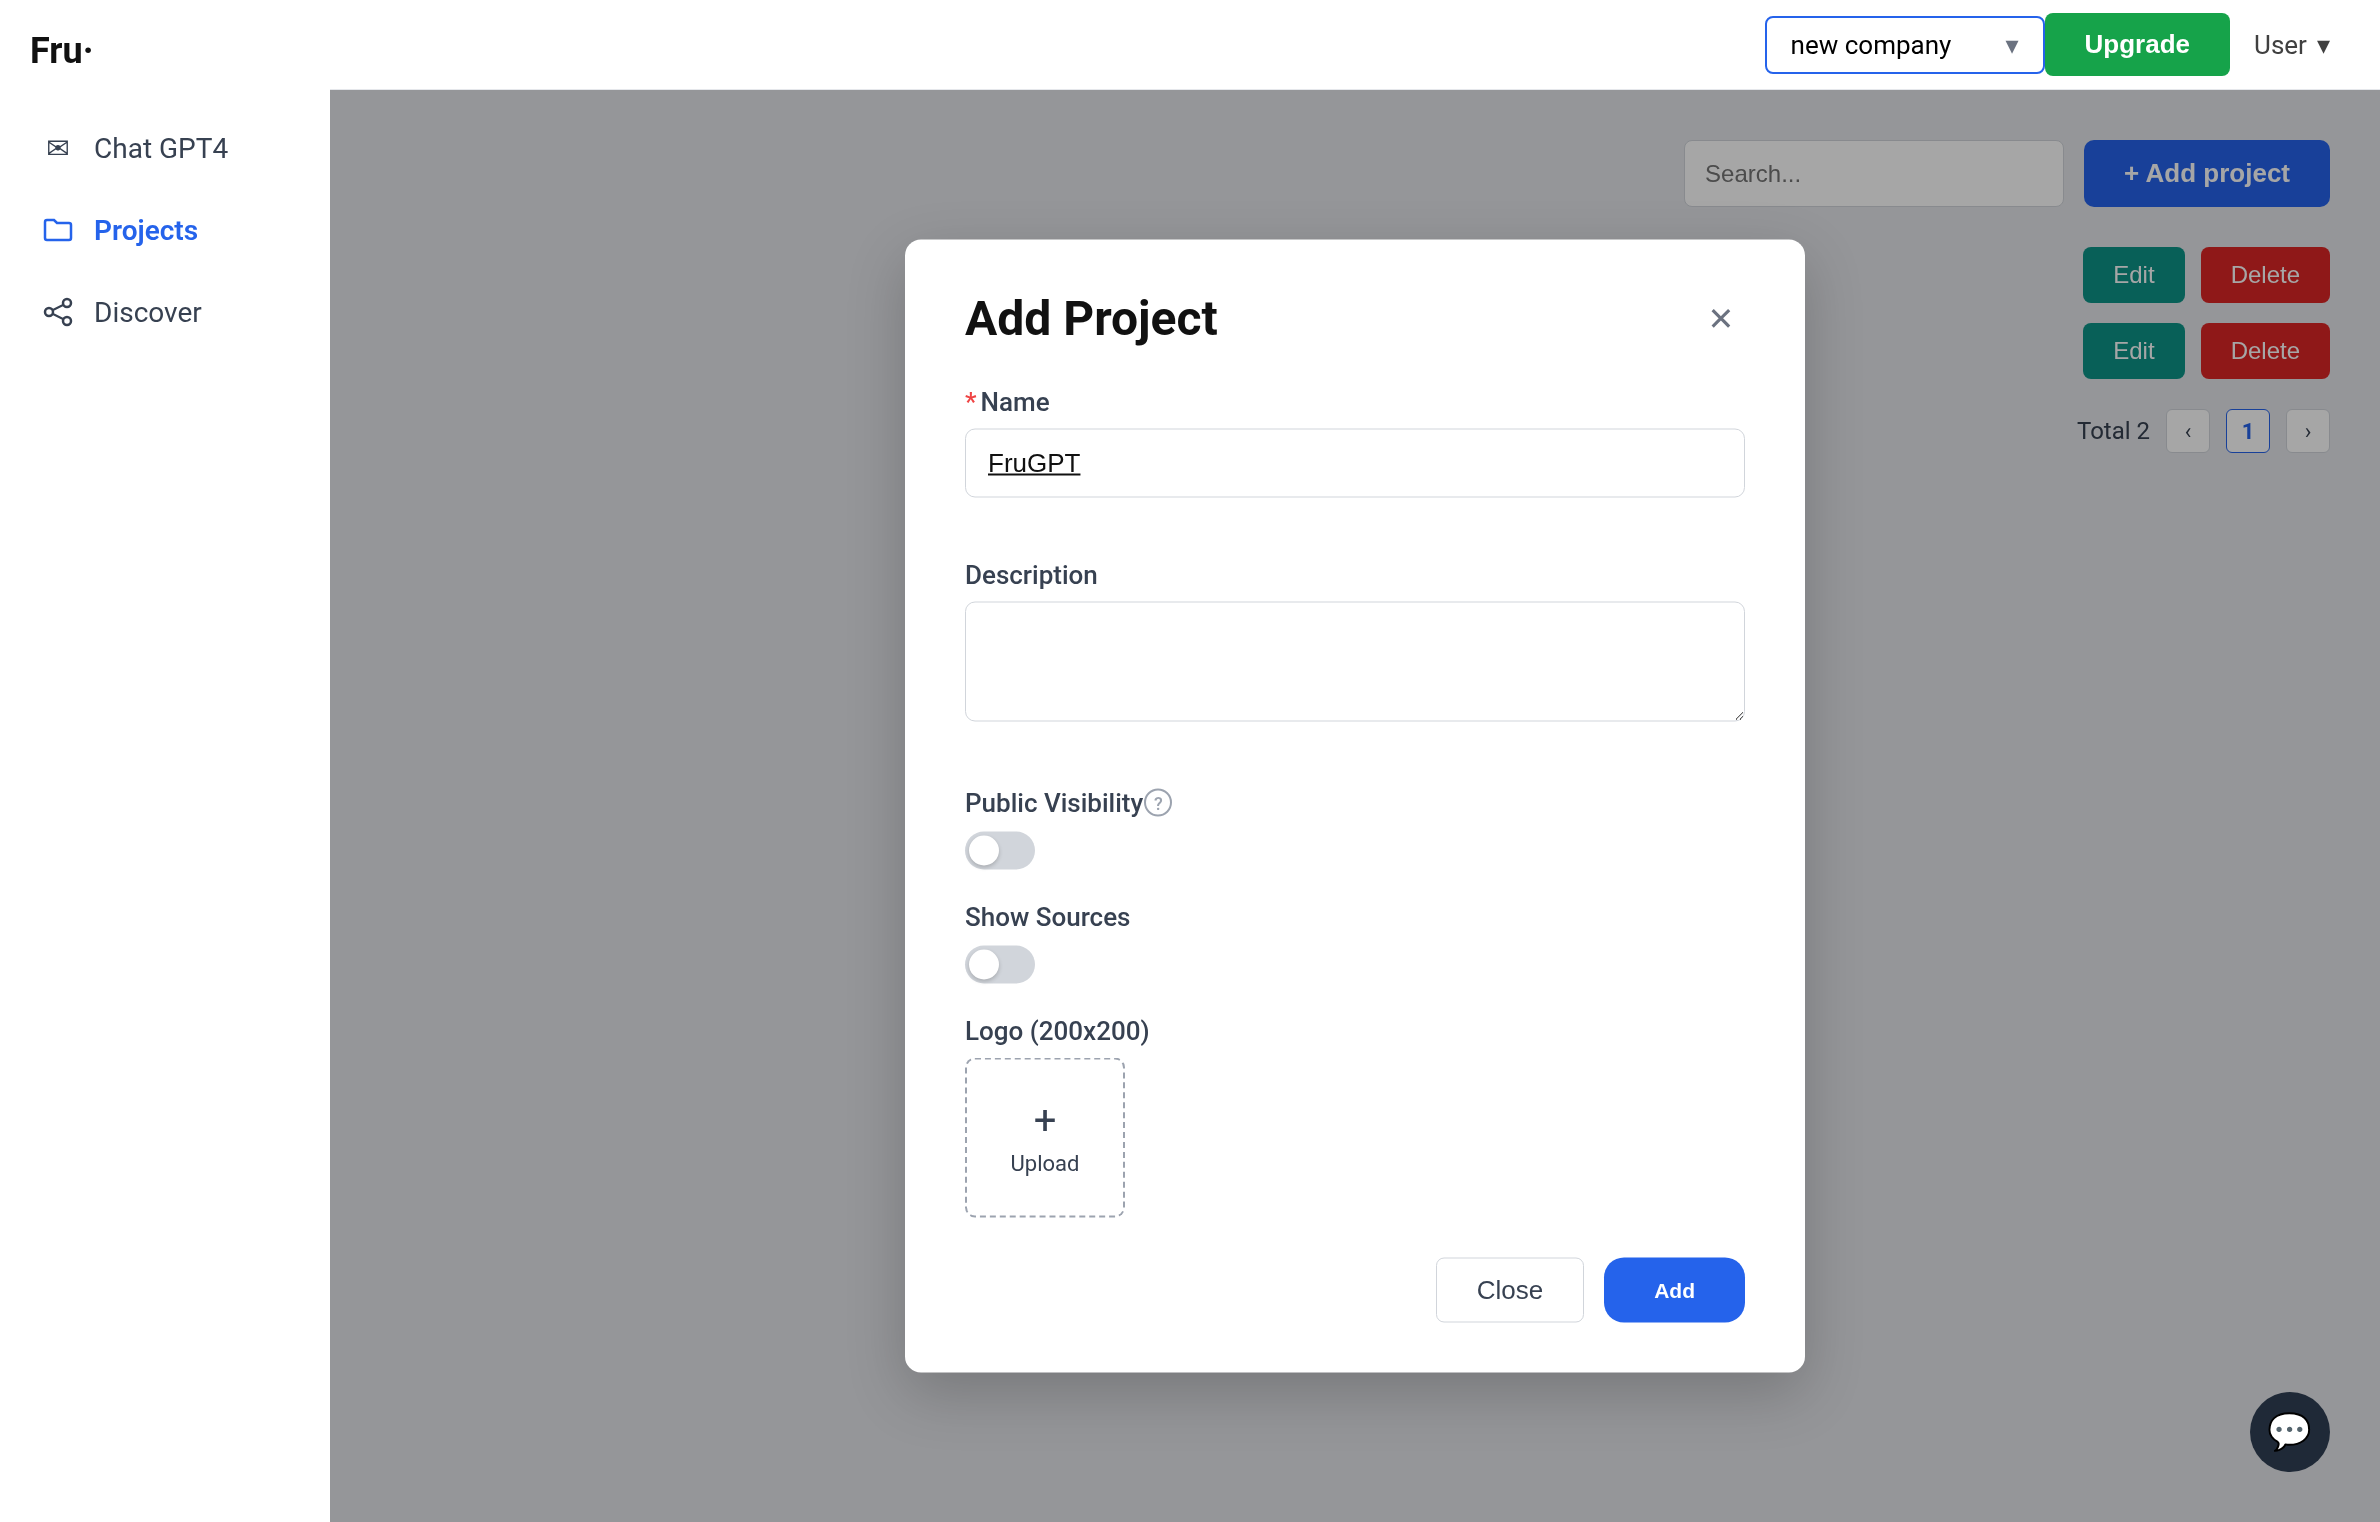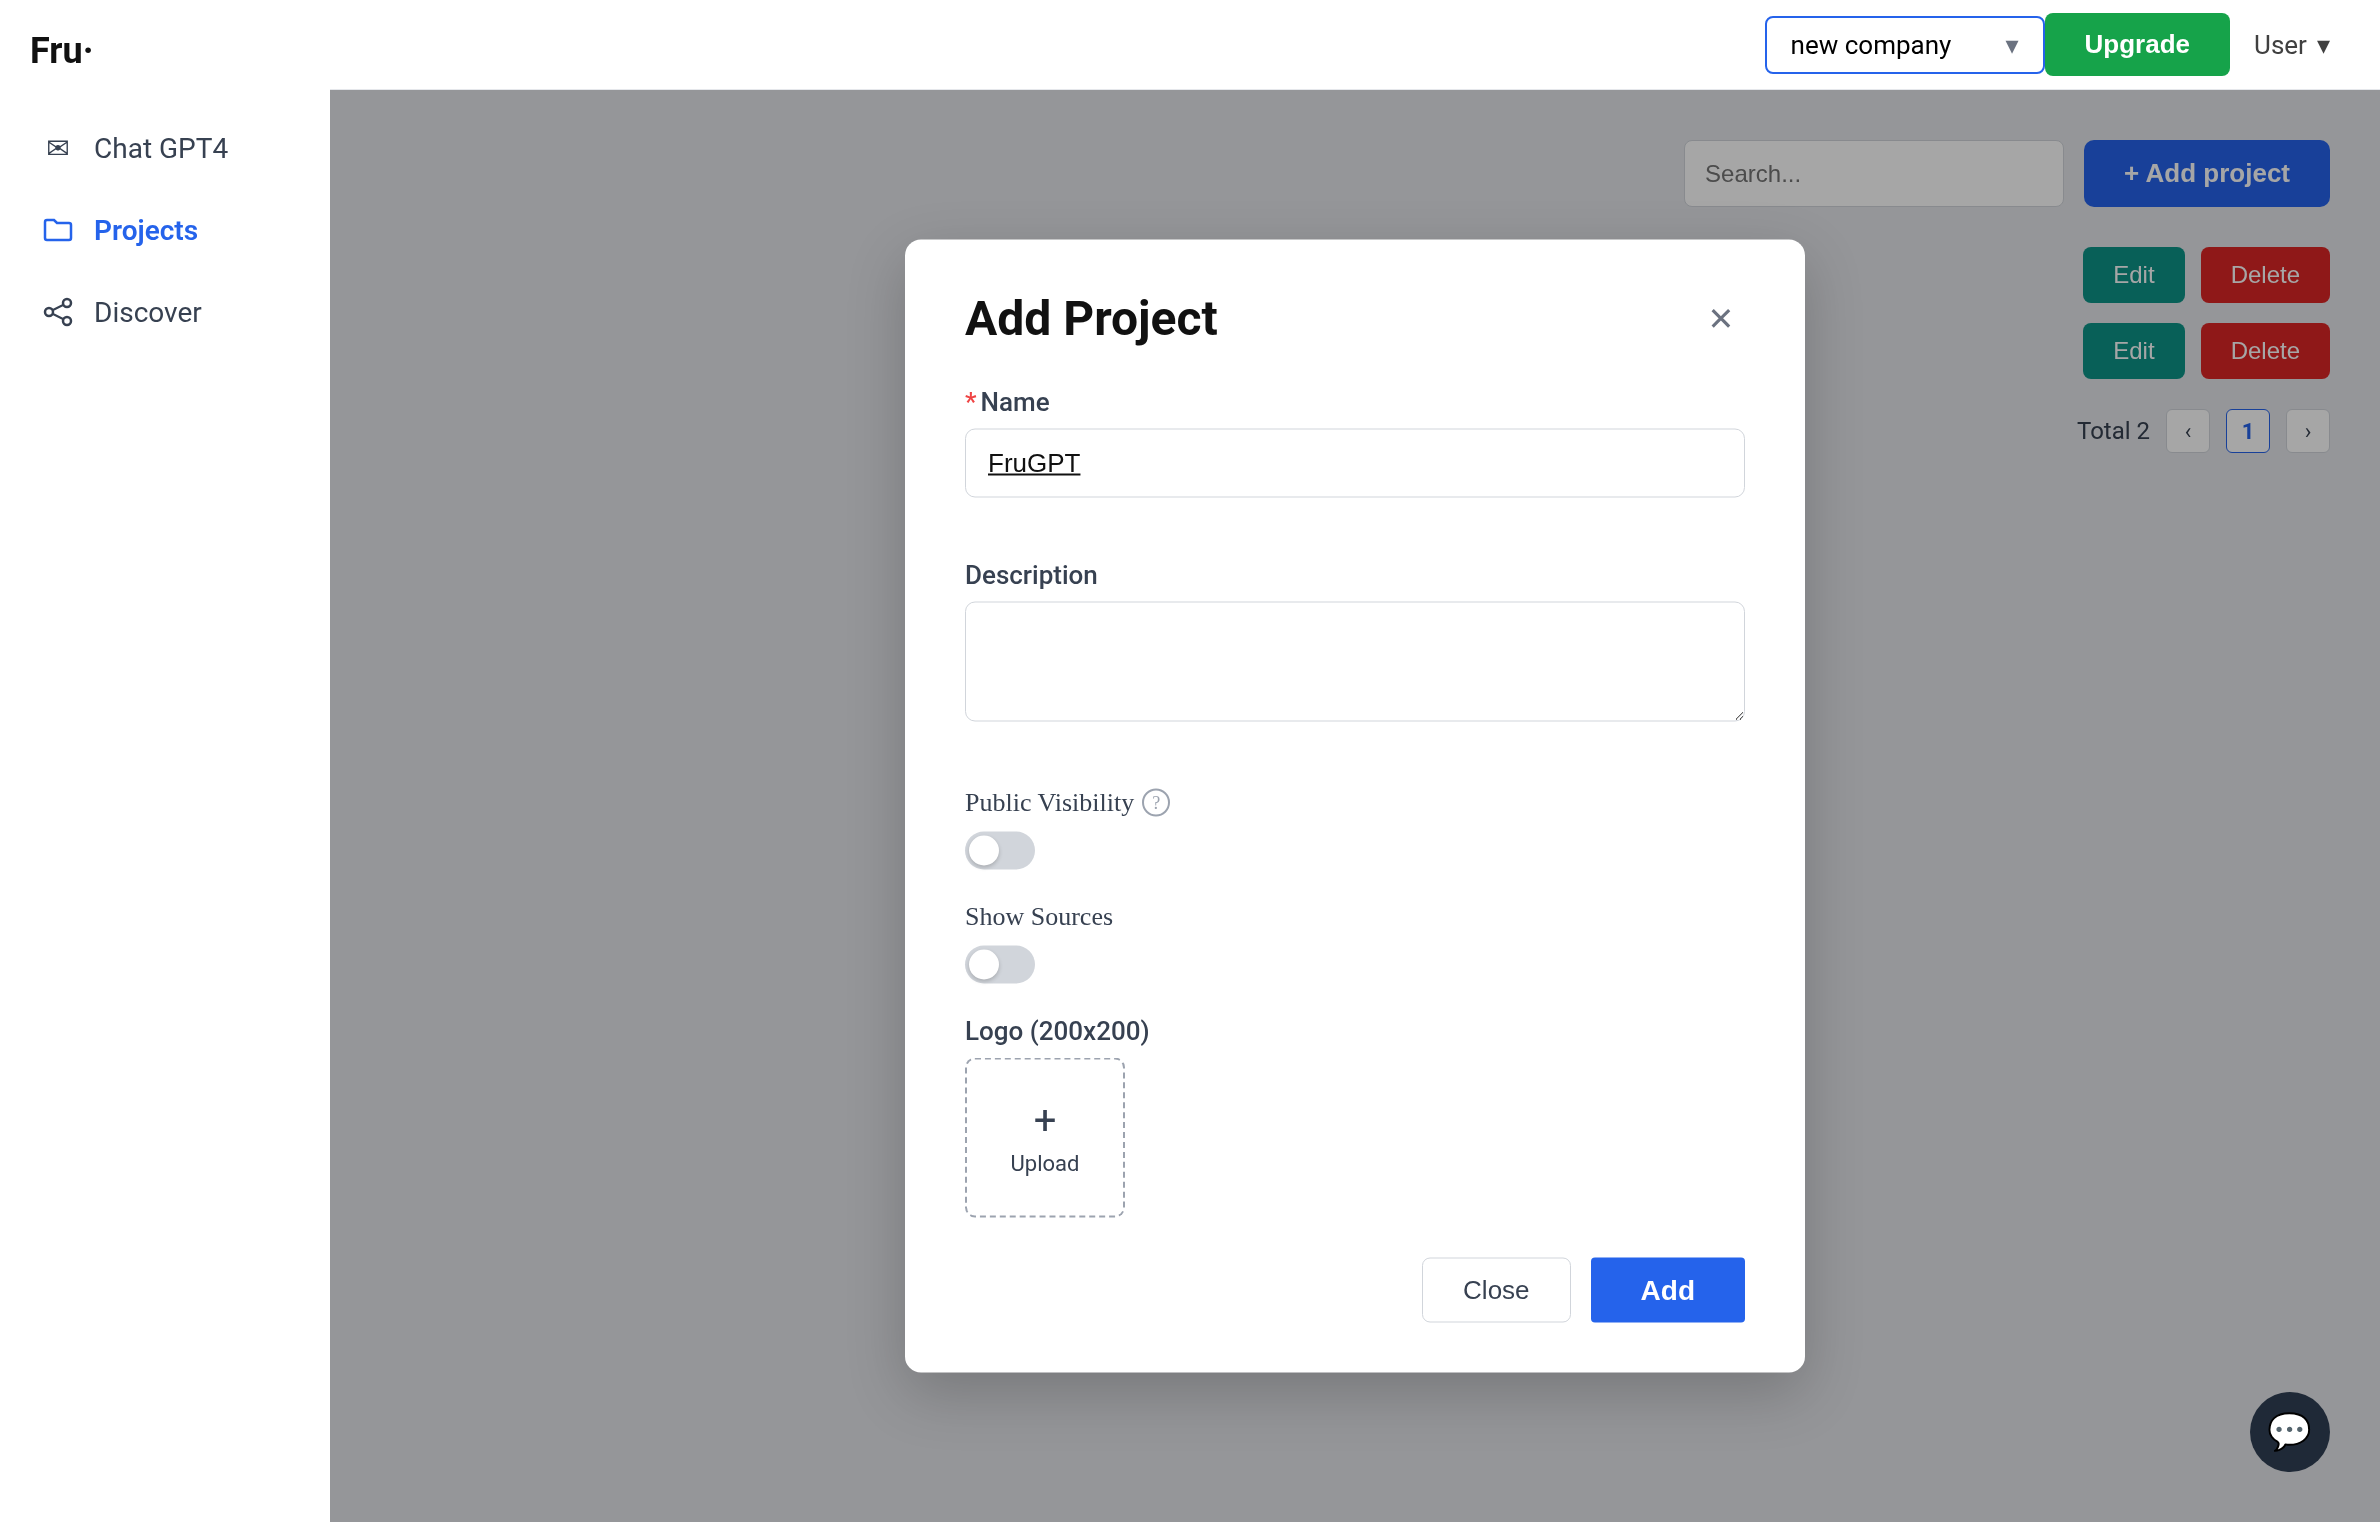--- a/index.html
+++ b/index.html
@@ -286,26 +286,25 @@
       resize: vertical;
       margin-bottom: 30px;
     }
 
     .form-section {
       margin-bottom: 32px;
     }
     .form-section-label {
       display: flex;
       align-items: center;
-      gap: 8px;
+      gap: 1px;
       font-size: 26px;
       font-weight: 500;
       color: #374151;
       margin-bottom: 14px;
-      font-family: Liberation Serif, serif;
     }
     .help-icon {
       width: 28px;
       height: 28px;
       border: 2px solid #9ca3af;
       border-radius: 50%;
       display: flex;
       align-items: center;
       justify-content: center;
       font-size: 18px;
@@ -372,23 +371,23 @@
       border-radius: 8px;
       padding: 16px 40px;
       font-size: 26px;
       cursor: pointer;
       font-weight: 500;
     }
     .btn-add {
       background: #2563eb;
       color: #fff;
       border: none;
-      border-radius: 4px;
+      border-radius: 20px;
       padding: 16px 50px;
-      font-size: 28px;
+      font-size: 21px;
       font-weight: 600;
       cursor: pointer;
     }
 
     
     .chat-bubble {
       position: absolute;
       bottom: 50px;
       right: 50px;
       width: 80px;

